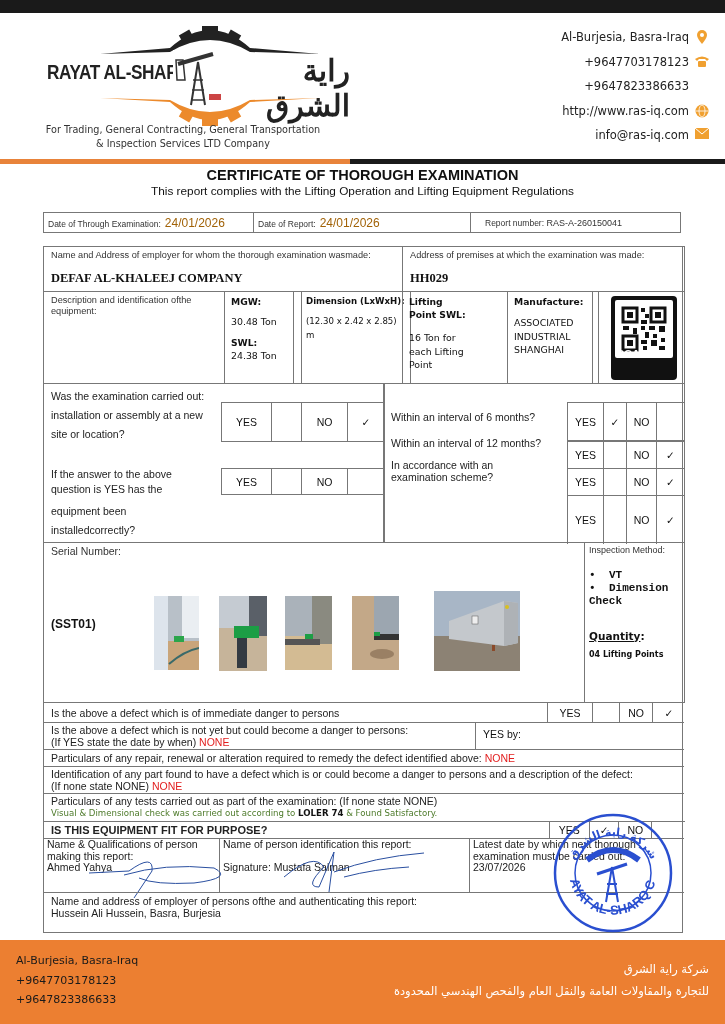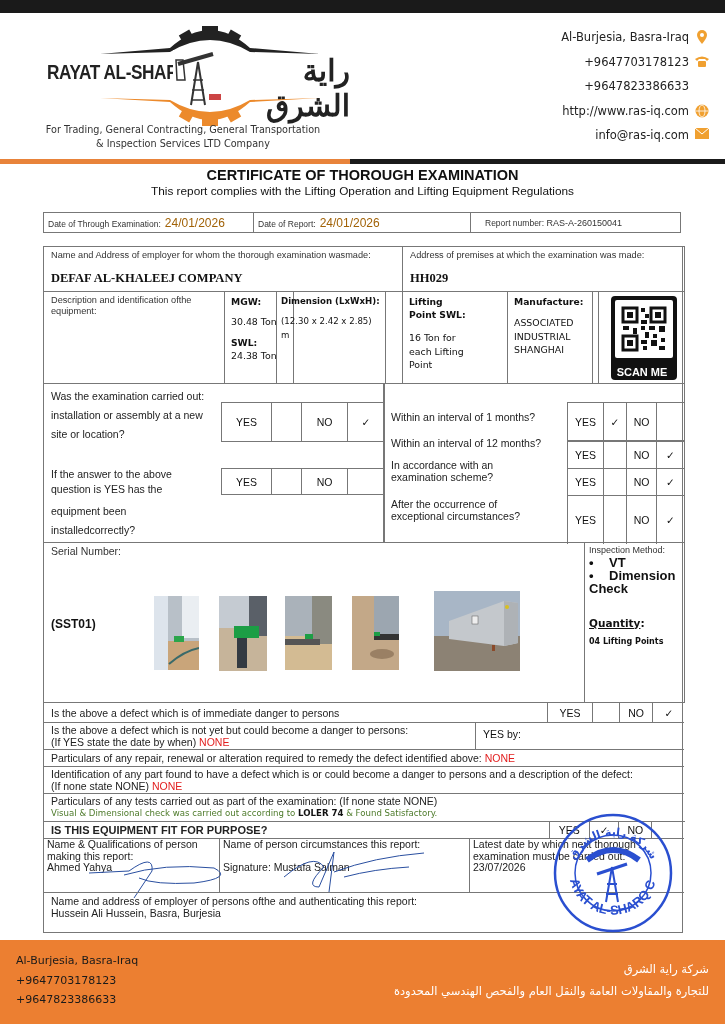--- a/index.html
+++ b/index.html
@@ -49,21 +49,21 @@
 
   .q { font-size: 10.5px; line-height: 19px; color: #222; }
   .yn { position: absolute; border: 1px solid #777; display: flex; }
   .yn div { border-right: 1px solid #777; display: flex; align-items: center; justify-content: center; font-size: 10.5px; }
   .yn div:last-child { border-right: none; }
 
   .rq { font-size: 10.5px; line-height: 12px; color: #222; position: absolute; }
 
   .qr { position: absolute; left: 567px; top: 49px; width: 66px; height: 84px; background: #111; border-radius: 4px; }
   .qr-inner { position: absolute; left: 4px; top: 4px; width: 58px; height: 58px; background: #fff; border-radius: 2px; }
-  .qr-label { position: absolute; left: 0; bottom: 2px; width: 62px; text-align: center; color: #fff; font-weight: bold; font-size: 11px; }
+  .qr-label { position: absolute; left: 0; bottom: 20px; width: 62px; text-align: center; color: #fff; font-weight: bold; font-size: 11px; }
 
   .photo { position: absolute; }
   .red { color: #e21e1e; }
   .green { color: #4d7a2a; font-family: "DejaVu Sans", sans-serif; font-size: 8.6px; }
   .green b { color: #111; }
 
   .row { position: absolute; left: 0; width: 640px; border-top: 1px solid #777; font-size: 10.5px; padding: 1px 7px; line-height: 12px; color: #222; }
 
   .stamp { position: absolute; left: 552px; top: 812px; width: 122px; height: 122px; }
 
@@ -176,21 +176,21 @@
 
   <div class="cell" style="left:-1px;top:44px;width:182px;height:93px;padding:3px 7px">
     <div class="lbl">Description and identification ofthe equipment:</div>
   </div>
   <div class="cell" style="left:180px;top:44px;width:70px;height:93px;padding:3px 6px">
     <div class="calibri-b">MGW:</div>
     <div class="calibri" style="margin-top:7px">30.48 Ton</div>
     <div class="calibri-b" style="margin-top:7px">SWL:</div>
     <div class="calibri">24.38 Ton</div>
   </div>
-  <div class="cell" style="left:232px;top:44px;width:110px;height:93px;padding:3px 4px">
+  <div class="cell" style="left:257px;top:44px;width:110px;height:93px;padding:3px 4px">
     <div class="calibri-b" style="font-size:8.6px">Dimension (LxWxH):</div>
     <div class="calibri" style="margin-top:7px;font-size:8.6px">(12.30 x 2.42 x 2.85) m</div>
   </div>
   <div class="cell" style="left:358px;top:44px;width:106px;height:93px;padding:3px 6px">
     <div class="calibri-b" style="width:60px">Lifting Point SWL:</div>
     <div class="calibri" style="margin-top:10px;width:58px">16 Ton for each Lifting Point</div>
   </div>
   <div class="cell" style="left:463px;top:44px;width:92px;height:93px;padding:3px 6px">
     <div class="calibri-b">Manufacture:</div>
     <div class="calibri" style="margin-top:8px">ASSOCIATED INDUSTRIAL SHANGHAI</div>
@@ -246,24 +246,23 @@
     <div>installedcorrectly?</div>
   </div>
   <div class="yn" style="left:177px;top:221px;width:164px;height:27px">
     <div style="width:50px">YES</div>
     <div style="width:30px"></div>
     <div style="width:46px">NO</div>
     <div style="width:36px"></div>
   </div>
 
   <div class="cell" style="left:340px;top:136px;width:301px;height:160px;border-bottom:none"></div>
-  <div class="rq" style="left:347px;top:164px">Within an interval of 1 months?</div>
+  <div class="rq" style="left:347px;top:164px">Within an interval of 6 months?</div>
   <div class="rq" style="left:347px;top:190px">Within an interval of 12 months?</div>
   <div class="rq" style="left:347px;top:212px;width:130px">In accordance with an examination scheme?</div>
-  <div class="rq" style="left:347px;top:251px;width:150px">After the occurrence of exceptional circumstances?</div>
 
   <div style="position:absolute;left:523px;top:155px;width:118px;height:141px;border:1px solid #777;border-bottom:none">
     <div class="yn" style="left:-1px;top:-1px;width:118px;height:39px;border-bottom:1px solid #777">
       <div style="width:36px">YES</div>
       <div style="width:23px">✓</div>
       <div style="width:30px">NO</div>
       <div style="width:27px"></div>
     </div>
     <div class="yn" style="left:-1px;top:38px;width:118px;height:28px">
       <div style="width:36px">YES</div>
@@ -323,21 +322,21 @@
       <rect x="0" y="45" width="86" height="35" fill="#8c8274"></rect>
     <path d="M15 30 L70 10 L84 12 L84 52 L70 55 L15 48 Z" fill="#c4c8cc"></path>
       <path d="M70 10 L84 12 L84 52 L70 55 Z" fill="#aeb2b6"></path>
     <rect x="38" y="25" width="6" height="8" fill="#eee" stroke="#555" stroke-width="0.5"></rect>
       <rect x="58" y="54" width="3" height="6" fill="#8b4a2a"></rect>
       <circle cx="73" cy="16" r="2" fill="#d8c020"></circle>
   </svg>
 
   <div class="cell" style="left:540px;top:295px;width:101px;height:161px;padding:2px 4px">
     <div style="font-size:9px;color:#333">Inspection Method:</div>
-    <div style="font-family:Liberation Sans, sans-serif;font-size:13px;font-weight:bold;line-height:13px;margin-top:1px">
+    <div style="font-family:Liberation Mono, monospace;font-size:11px;font-weight:bold;line-height:13px;margin-top:14px">
       <div><span style="display:inline-block;width:20px">•</span><span>VT</span></div>
       <div><span style="display:inline-block;width:20px">•</span><span>Dimension Check</span></div>
     </div>
     <div style="margin-top:22px;font-family:'DejaVu Sans',sans-serif;font-size:10.5px;font-weight:bold"><span style="text-decoration:underline">Quantity</span>:</div>
     <div style="margin-top:8px;font-family:'DejaVu Sans',sans-serif;font-size:8px;font-weight:bold">04 Lifting Points</div>
   </div>
 
   <div class="row" style="top:455px;height:20px;padding-top:4px">
     <span>Is the above a defect which is of immediate danger to persons</span>
   </div>
@@ -377,21 +376,21 @@
     <div style="width:33px">NO</div>
     <div style="width:33px"></div>
   </div>
 
   <div class="row" style="top:591px;height:54px;padding:0">
     <div style="position:absolute;left:1px;top:0;width:175px;height:53px;border-right:1px solid #777;padding:0 2px;line-height:11.5px">
       <div>Name &amp; Qualifications of person making this report:</div>
       <div>Ahmed Yahya</div>
     </div>
     <div style="position:absolute;left:177px;top:0;width:249px;height:53px;border-right:1px solid #777;padding:0 2px;line-height:11.5px">
-      <div>Name of person circumstances this report:</div>
+      <div>Name of person identification this report:</div>
       <div style="margin-top:11px">Signature: Mustafa Salman</div>
     </div>
     <div style="position:absolute;left:427px;top:0;width:212px;height:53px;padding:0 2px;line-height:11.5px">
       <div style="width:170px">Latest date by which next thorough examination must be carried out:</div>
       <div>23/07/2026</div>
     </div>
   </div>
   <svg style="position:absolute;left:40px;top:596px" width="150" height="60" viewBox="0 0 150 60">
     <path d="M5 30 L45 28 Q70 10 68 28 L50 55 M40 32 Q80 20 130 25 Q150 35 110 40 Q70 42 55 35" stroke="#2a4fa0" stroke-width="1" fill="none"></path>
   </svg>

